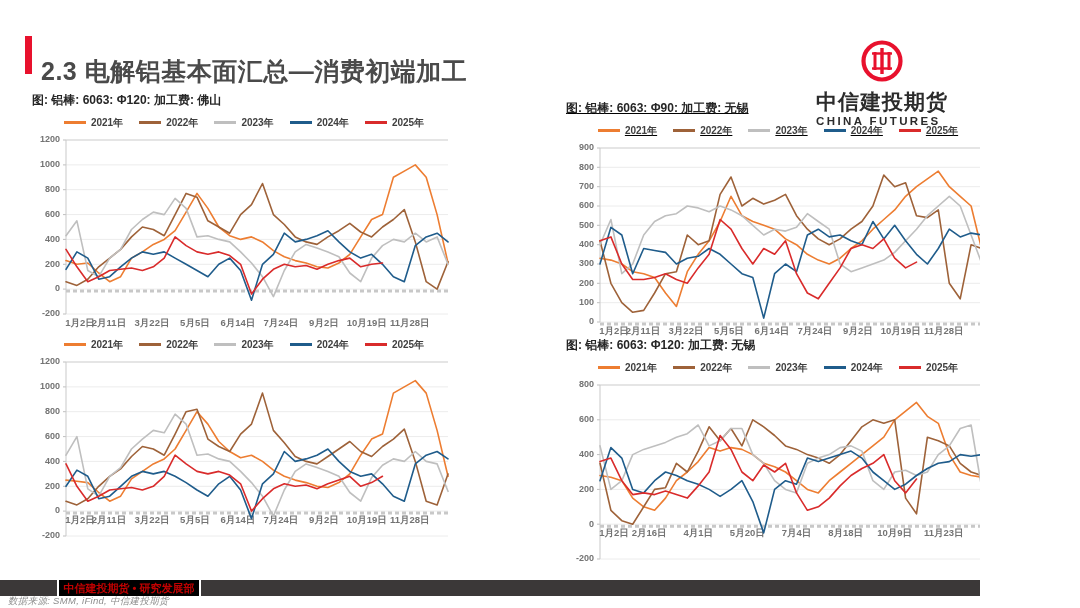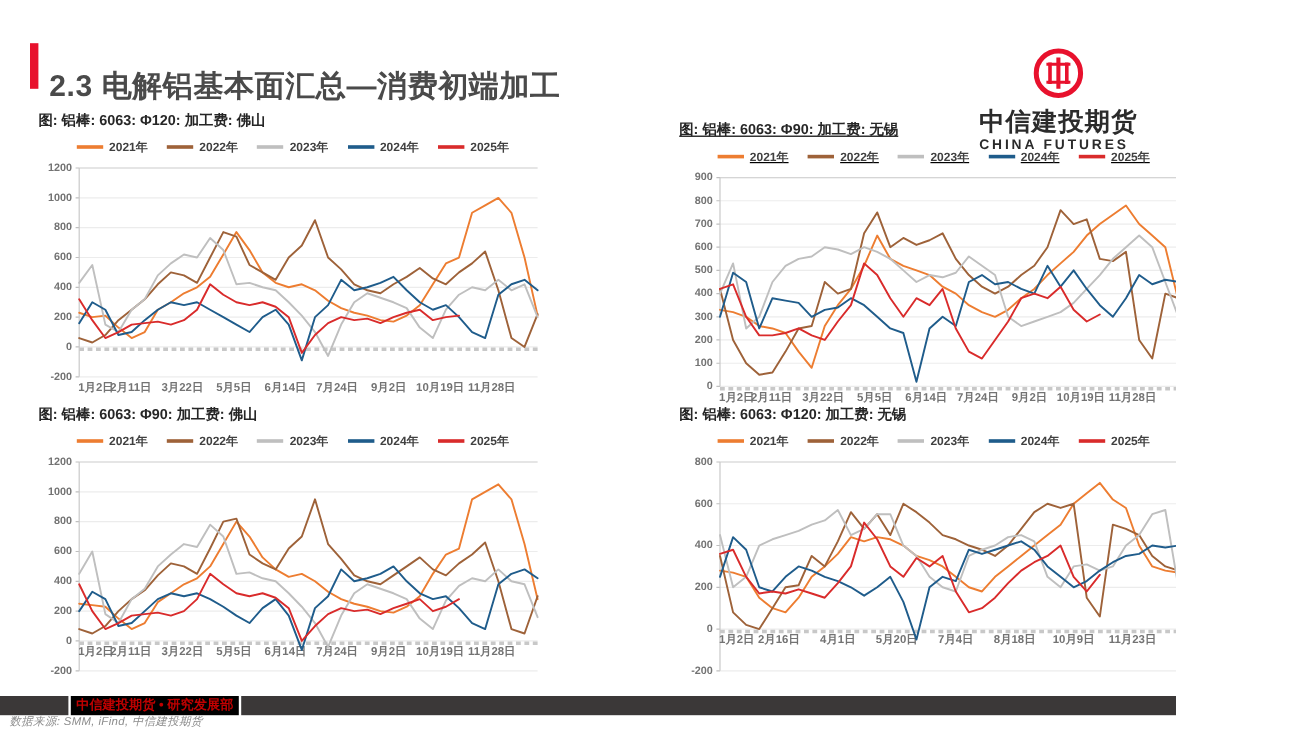--- a/index.html
+++ b/index.html
@@ -197,21 +197,20 @@
           <text x="381.8" y="194.0" font-size="9.5" font-weight="700" fill="#737373" text-anchor="middle">11月28日</text>
           <polyline points="38.0,118.2 48.9,120.1 59.8,124.0 70.7,131.7 81.7,133.7 92.6,137.5 103.5,153.0 114.4,166.5 125.3,131.7 136.2,114.3 147.1,100.8 158.1,81.5 169.0,56.3 179.9,75.7 190.8,81.5 201.7,85.3 212.6,89.2 223.5,98.9 234.5,104.7 245.4,114.3 256.3,120.1 267.2,124.0 278.1,118.2 289.0,108.5 299.9,100.8 310.9,89.2 321.8,79.5 332.7,69.9 343.6,56.3 354.5,46.7 365.4,38.9 376.3,31.2 387.3,46.7 398.2,56.3 409.1,66.0 420.0,110.5" fill="none" stroke="#ED7D31" stroke-width="1.6" stroke-linejoin="round" stroke-linecap="round"></polyline>
           <polyline points="38.0,100.8 48.9,143.3 59.8,162.7 70.7,172.3 81.7,170.4 92.6,153.0 103.5,133.7 114.4,131.7 125.3,95.0 136.2,104.7 147.1,100.8 158.1,54.4 169.0,37.0 179.9,66.0 190.8,58.3 201.7,64.1 212.6,60.2 223.5,54.4 234.5,75.7 245.4,89.2 256.3,98.9 267.2,104.7 278.1,98.9 289.0,89.2 299.9,81.5 310.9,66.0 321.8,35.1 332.7,46.7 343.6,42.8 354.5,75.7 365.4,77.6 376.3,69.9 387.3,143.3 398.2,158.8 409.1,104.7 420.0,108.5" fill="none" stroke="#9E6239" stroke-width="1.6" stroke-linejoin="round" stroke-linecap="round"></polyline>
           <polyline points="38.0,104.7 48.9,79.5 59.8,133.7 70.7,124.0 81.7,95.0 92.6,81.5 103.5,75.7 114.4,73.7 125.3,66.0 136.2,67.9 147.1,71.8 158.1,66.0 169.0,69.9 179.9,75.7 190.8,85.3 201.7,95.0 212.6,89.2 223.5,91.1 234.5,87.3 245.4,73.7 256.3,81.5 267.2,89.2 278.1,124.0 289.0,131.7 299.9,127.9 310.9,124.0 321.8,120.1 332.7,112.4 343.6,100.8 354.5,89.2 365.4,75.7 376.3,66.0 387.3,56.3 398.2,66.0 409.1,95.0 420.0,124.0" fill="none" stroke="#BFBFBF" stroke-width="1.6" stroke-linejoin="round" stroke-linecap="round"></polyline>
           <polyline points="38.0,124.0 48.9,87.3 59.8,95.0 70.7,133.7 81.7,108.5 92.6,110.5 103.5,112.4 114.4,124.0 125.3,118.2 136.2,116.3 147.1,108.5 158.1,114.3 169.0,124.0 179.9,133.7 190.8,137.5 201.7,178.1 212.6,133.7 223.5,124.0 234.5,131.7 245.4,95.0 256.3,89.2 267.2,96.9 278.1,95.0 289.0,100.8 299.9,104.7 310.9,81.5 321.8,98.9 332.7,85.3 343.6,100.8 354.5,114.3 365.4,124.0 376.3,108.5 387.3,89.2 398.2,96.9 409.1,93.1 420.0,95.0" fill="none" stroke="#1F5C8B" stroke-width="1.6" stroke-linejoin="round" stroke-linecap="round"></polyline>
           <polyline points="38.0,100.8 48.9,96.9 59.8,124.0 70.7,139.5 81.7,139.5 92.6,137.5 103.5,133.7 114.4,139.5 125.3,143.3 136.2,127.9 147.1,114.3 158.1,79.5 169.0,89.2 179.9,108.5 190.8,124.0 201.7,108.5 212.6,114.3 223.5,100.8 234.5,133.7 245.4,153.0 256.3,158.8 267.2,143.3 278.1,127.9 289.0,108.5 299.9,104.7 310.9,108.5 321.8,98.9 332.7,118.2 343.6,127.9 354.5,122.1" fill="none" stroke="#D92B2B" stroke-width="1.6" stroke-linejoin="round" stroke-linecap="round"></polyline>
         </svg></div>
   </div>
 
   <div class="panel" id="panel-2">
-    <div class="chart-title">图: 铝棒: 6063: Φ90: 加工费: 佛山</div>
     <div class="legend">
         <span class="leg-item">
           <span class="leg-swatch" style="background: rgb(237, 125, 49);"></span>
           <span>2021年</span>
         </span>
         <span class="leg-item">
           <span class="leg-swatch" style="background: rgb(158, 98, 57);"></span>
           <span>2022年</span>
         </span>
         <span class="leg-item">

